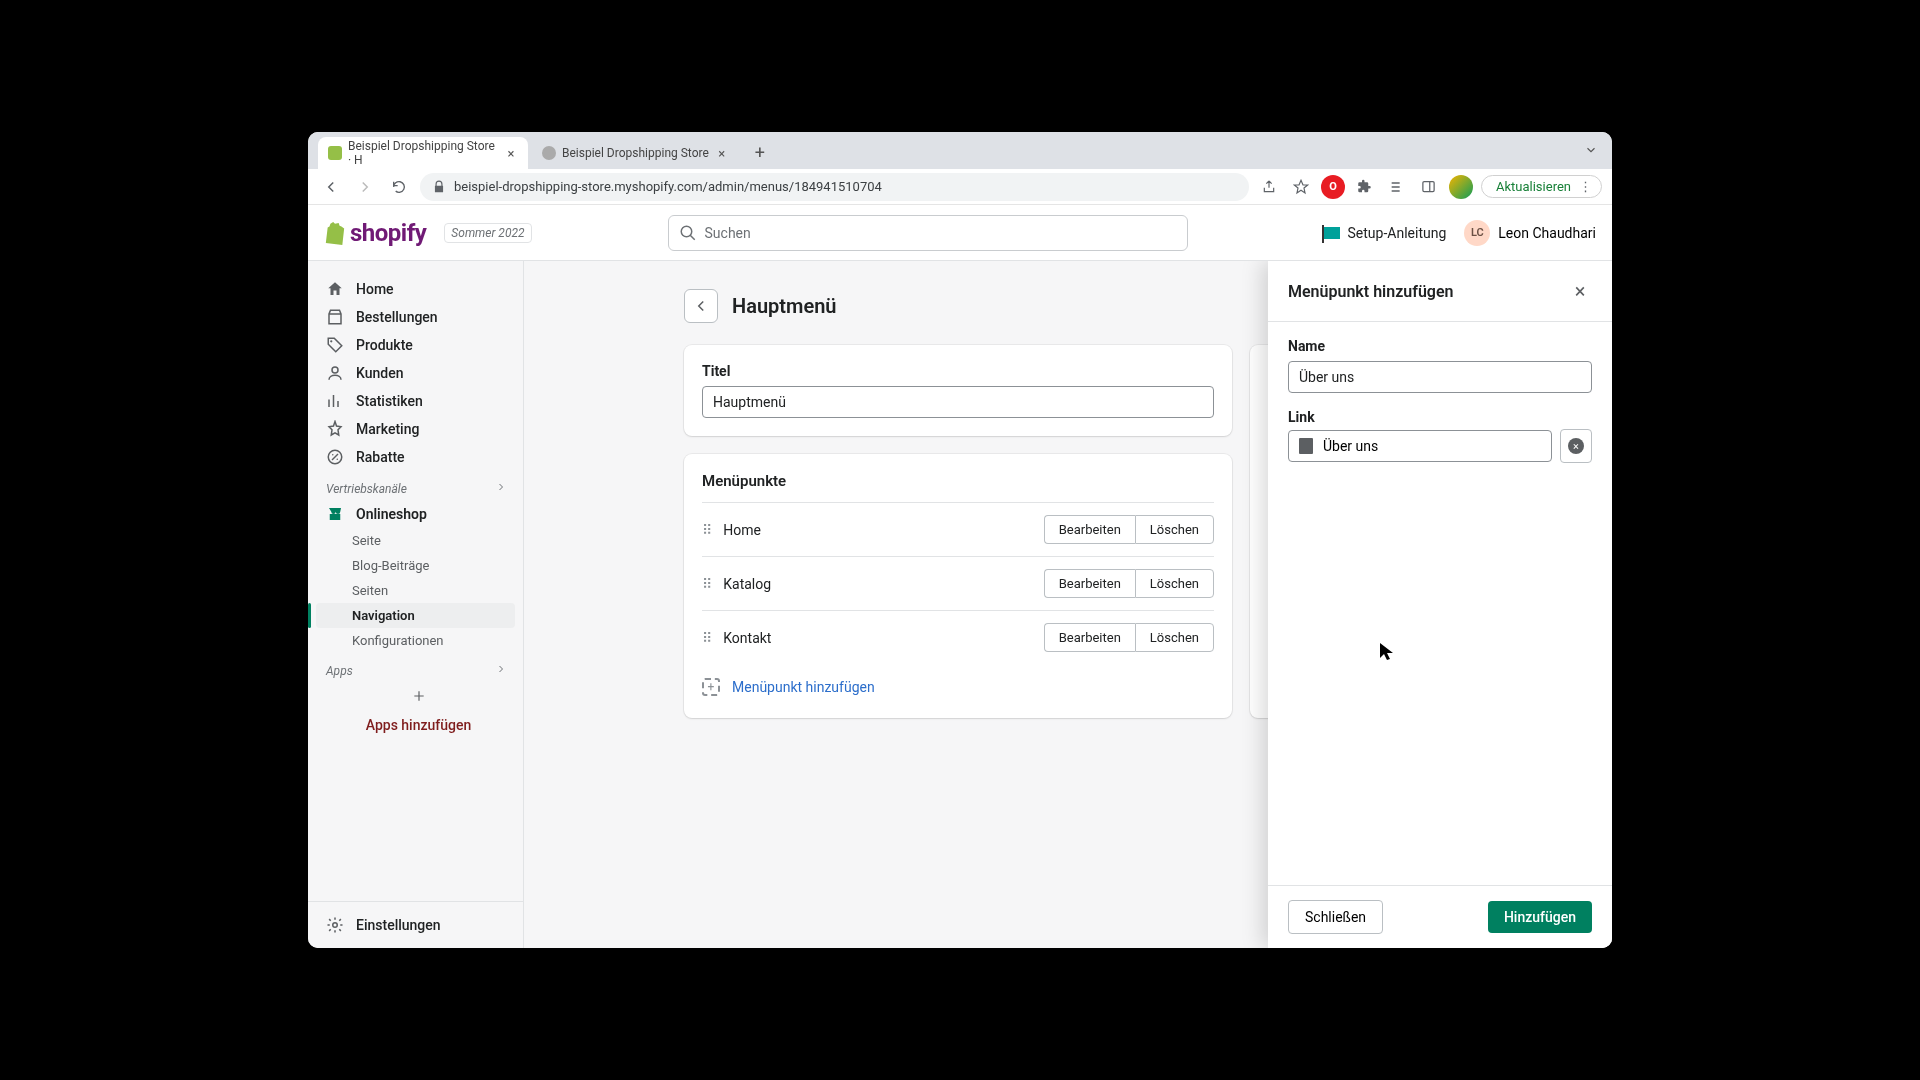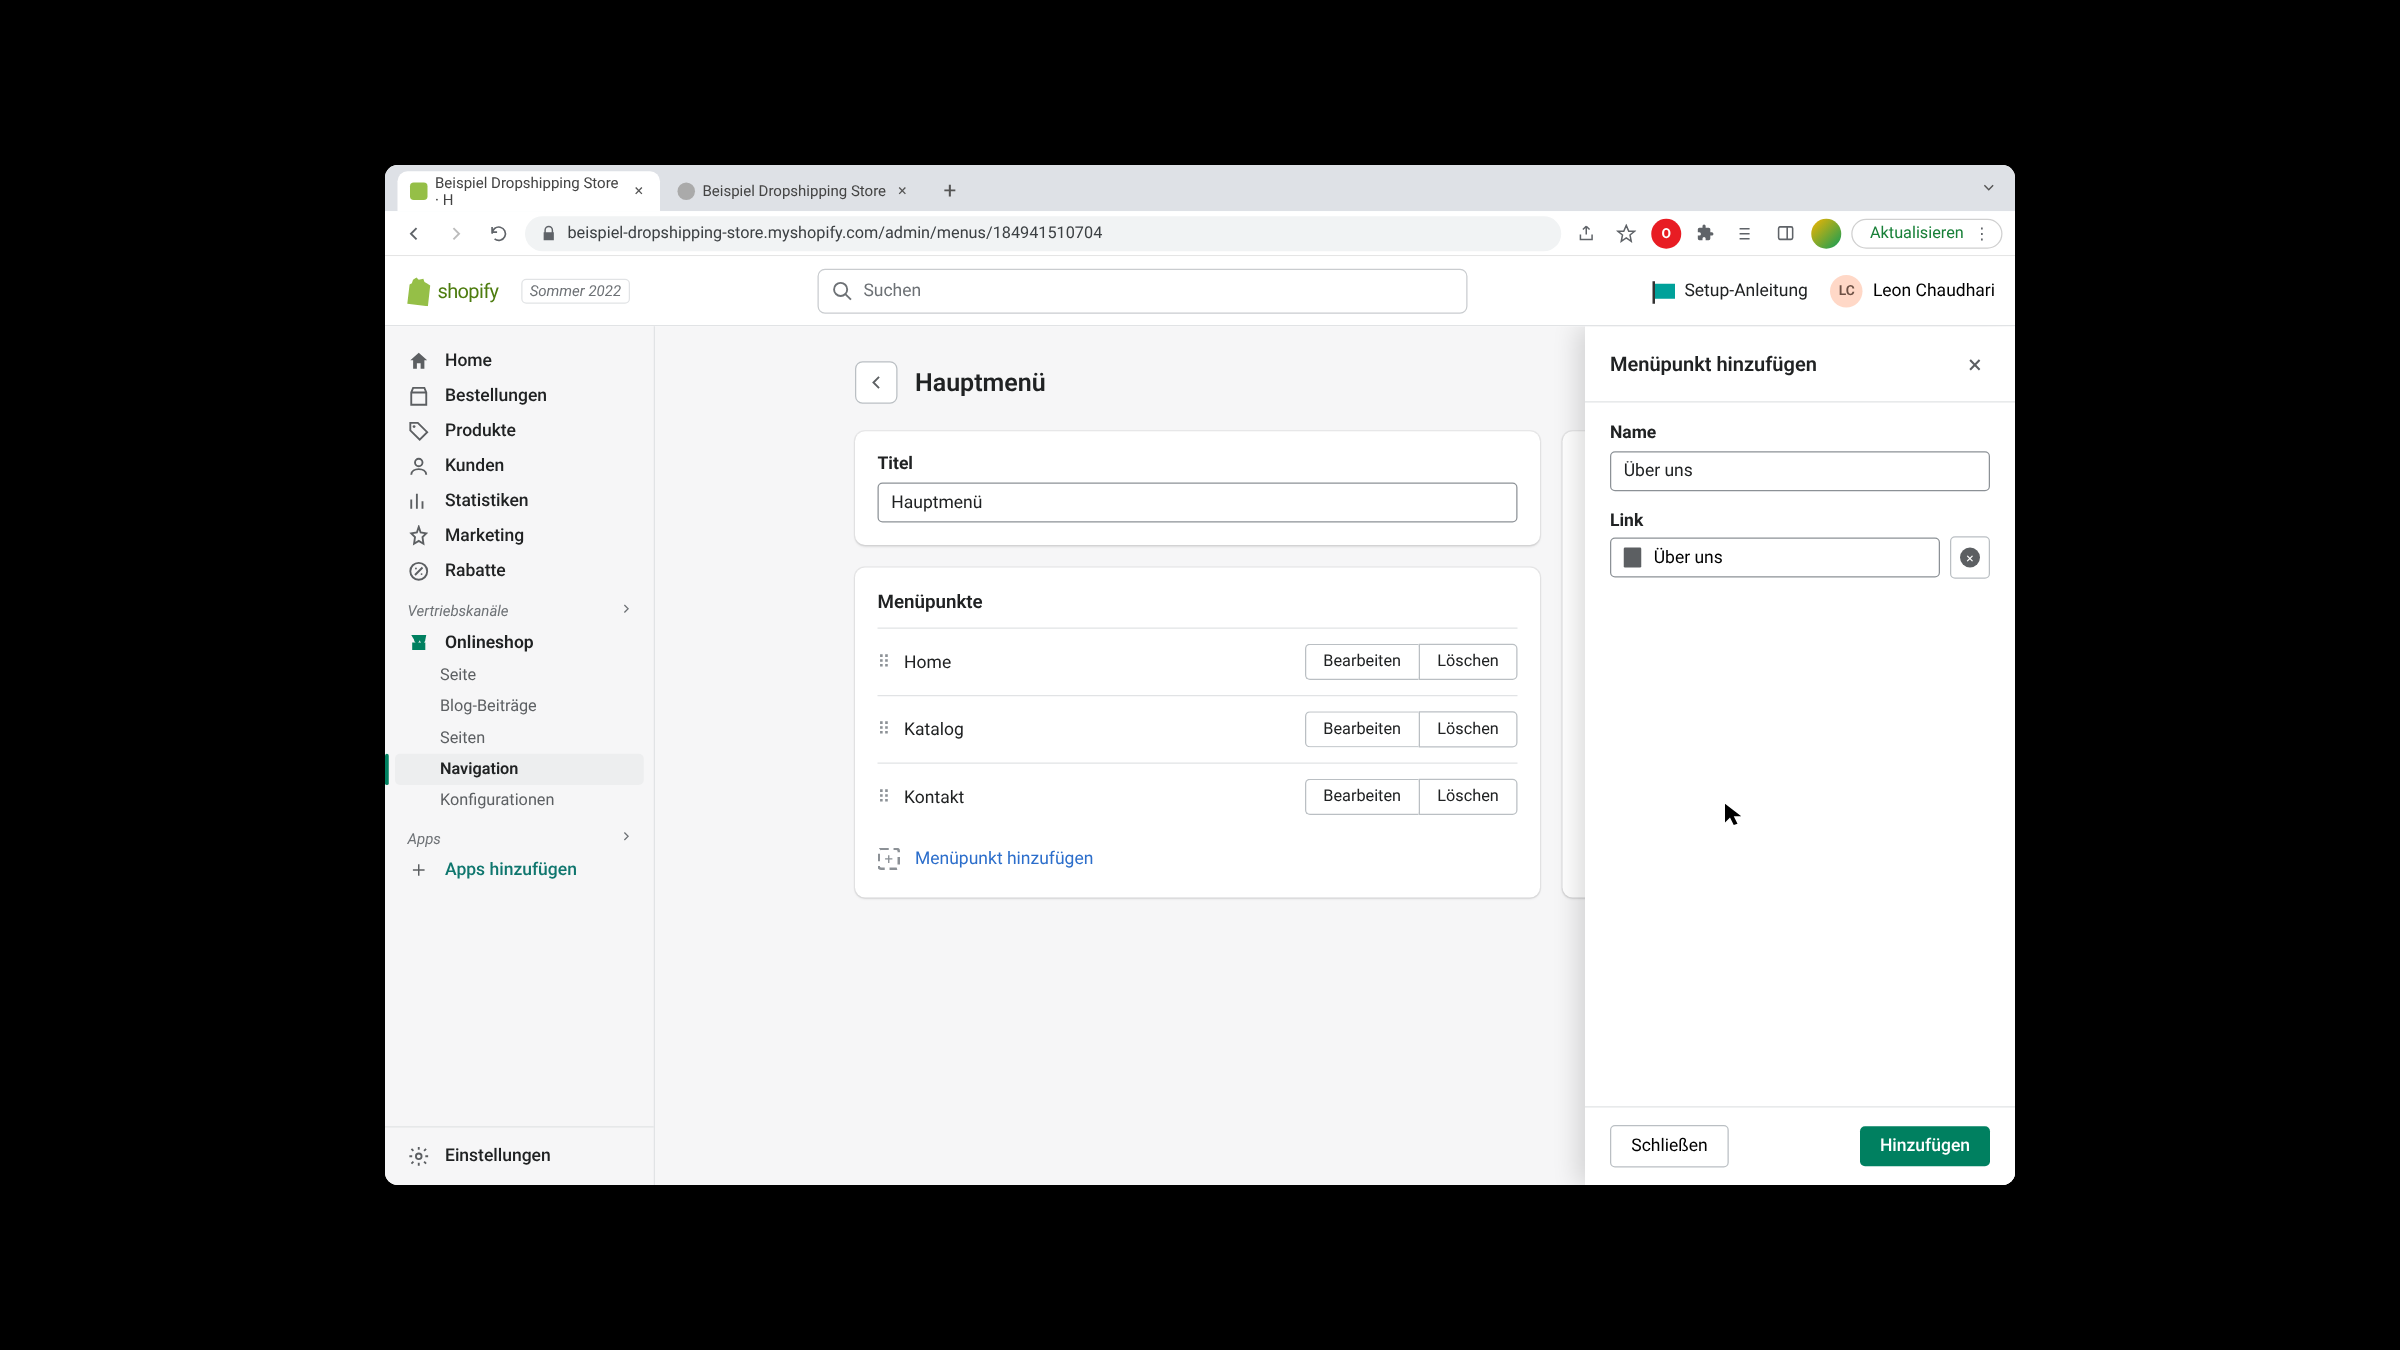--- a/index.html
+++ b/index.html
@@ -19,21 +19,21 @@
     .nav-btn { width: 26px; height: 26px; display: flex; align-items: center; justify-content: center; color: #5f6368; border-radius: 50%; }
     .nav-btn.disabled { color: #bcbcbc; }
     .address-bar { flex: 1; display: flex; align-items: center; background: #f1f3f4; border-radius: 16px; height: 28px; padding: 0 12px; gap: 8px; font-size: 13px; color: #3c4043; }
     .ext-icon { width: 24px; height: 24px; display: flex; align-items: center; justify-content: center; border-radius: 50%; }
     .update-pill { border: 1px solid #d0d0d0; border-radius: 16px; padding: 3px 10px 3px 14px; font-size: 13px; display: flex; align-items: center; gap: 8px; color: #188038; }
     .avatar-icon { width: 24px; height: 24px; border-radius: 50%; background: linear-gradient(135deg,#f4b400,#0f9d58); }
 
     
     .shopify-bar { height: 56px; border-bottom: 1px solid #e1e3e5; display: flex; align-items: center; padding: 0 16px; gap: 18px; background: #fff; }
     .shopify-logo { display: flex; align-items: center; gap: 4px; }
-    .logo-text { font-weight: 400; font-size: 16px; color: #4d7c0f; letter-spacing: -0.5px; }
+    .logo-text { font-weight: 700; font-size: 24px; color: #701a75; letter-spacing: -0.5px; }
     .summer-badge { font-size: 12px; color: #6d7175; font-style: italic; border: 1px solid #e1e3e5; border-radius: 4px; padding: 2px 6px; }
     .search-wrap { flex: 1; display: flex; justify-content: center; }
     .search-input-box { width: 520px; max-width: 100%; border: 1px solid #c9cccf; border-radius: 6px; height: 36px; display: flex; align-items: center; padding: 0 10px; gap: 8px; background: #fff; color: #6d7175; font-size: 14px; }
     .setup-link { display: flex; align-items: center; gap: 8px; color: #202223; font-size: 14px; }
     .user-pill { display: flex; align-items: center; gap: 8px; }
     .user-avatar-small { width: 26px; height: 26px; border-radius: 50%; background: #ffd8c7; color: #6c5044; font-size: 11px; display: flex; align-items: center; justify-content: center; font-weight: 600;}
     .flag-icon { width: 16px; height: 12px; background: #00a19a; position: relative; }
     .flag-icon::after { content: ''; position: absolute; left: -2px; top: -2px; width: 2px; height: 18px; background: #333; }
 
     
@@ -295,21 +295,21 @@
         <div class="side-item sub">
             <span>Konfigurationen</span>
           </div>
 
         <div class="side-item header">
           <span>Apps</span>
           <span><svg width="12" height="12" viewBox="0 0 24 24">
                 <path fill="none" stroke="currentColor" stroke-width="2" d="M9 6l6 6-6 6"></path>
               </svg></span>
         </div>
-        <div class="side-item" style="color:#0f766e;">
+        <div class="side-item" style="color:#7f1d1d;flex-direction:column;">
           <span class="side-icon">
               <svg width="14" height="14" viewBox="0 0 24 24">
                 <path stroke="currentColor" stroke-width="2" d="M12 4v16M4 12h16"></path>
               </svg>
             </span>
           <span>Apps hinzufügen</span>
         </div>
       </div>
       <div class="settings-item">
         <span class="side-icon">

